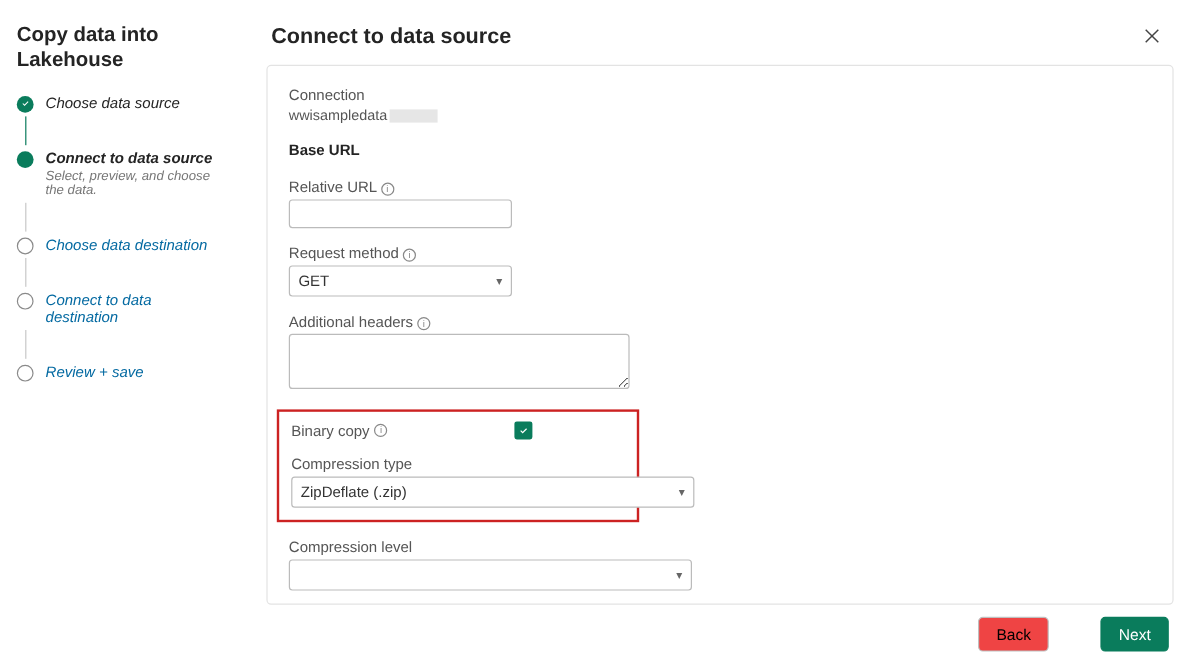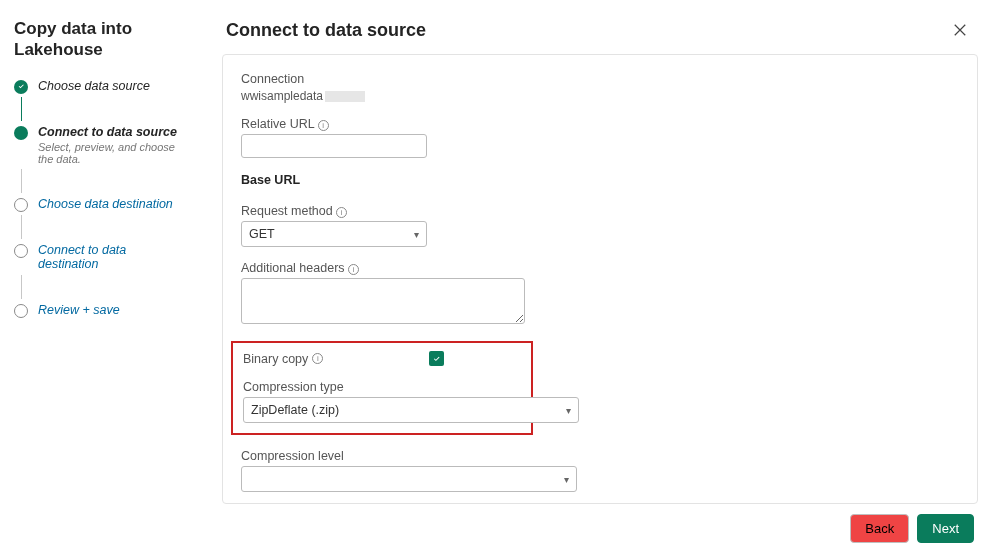--- a/index.html
+++ b/index.html
@@ -172,21 +172,21 @@
     }
     .btn {
       padding: 6px 14px;
       font-size: 13px;
       border-radius: 4px;
       border: 1px solid #bfbfbf;
       background:#ef4444;
       cursor:pointer;
     }
     .btn.primary {
-      background:#0a7c5c; color:#fff; border-color:#0a7c5c;
+      background:#0a7c5c; color:#fff; border-color:#0a7c5c;margin-left:35px;
     }
   </style>
 </head>
 <body>
 
 <aside class="sidebar">
   <h1 class="sidebar-title">Copy data into Lakehouse</h1>
 
   <div class="step">
     <span class="step-icon completed">
@@ -234,29 +234,29 @@
   </div>
 
   <div class="panel">
 
     <div class="form-group" style="margin-bottom:4px">
       <div class="field-label normal">Connection</div>
       <div class="readonly-val"><span>wwisampledata</span><span class="redact"></span></div>
     </div>
 
     <div class="form-group">
+      <div class="field-label">Base URL</div>
+    </div>
+
+    <div class="form-group">
       <label class="field-label normal">
         <span>Relative URL</span>
         <span class="info-icon">i</span>
       </label>
       <input class="text-input" value="" style="">
-    </div>
-
-    <div class="form-group">
-      <div class="field-label">Base URL</div>
     </div>
 
     <div class="form-group">
       <label class="field-label normal">
         <span>Request method</span>
         <span class="info-icon">i</span>
       </label>
       <div class="select-input">
         <span>GET</span>
         <span class="chev">▾</span>

